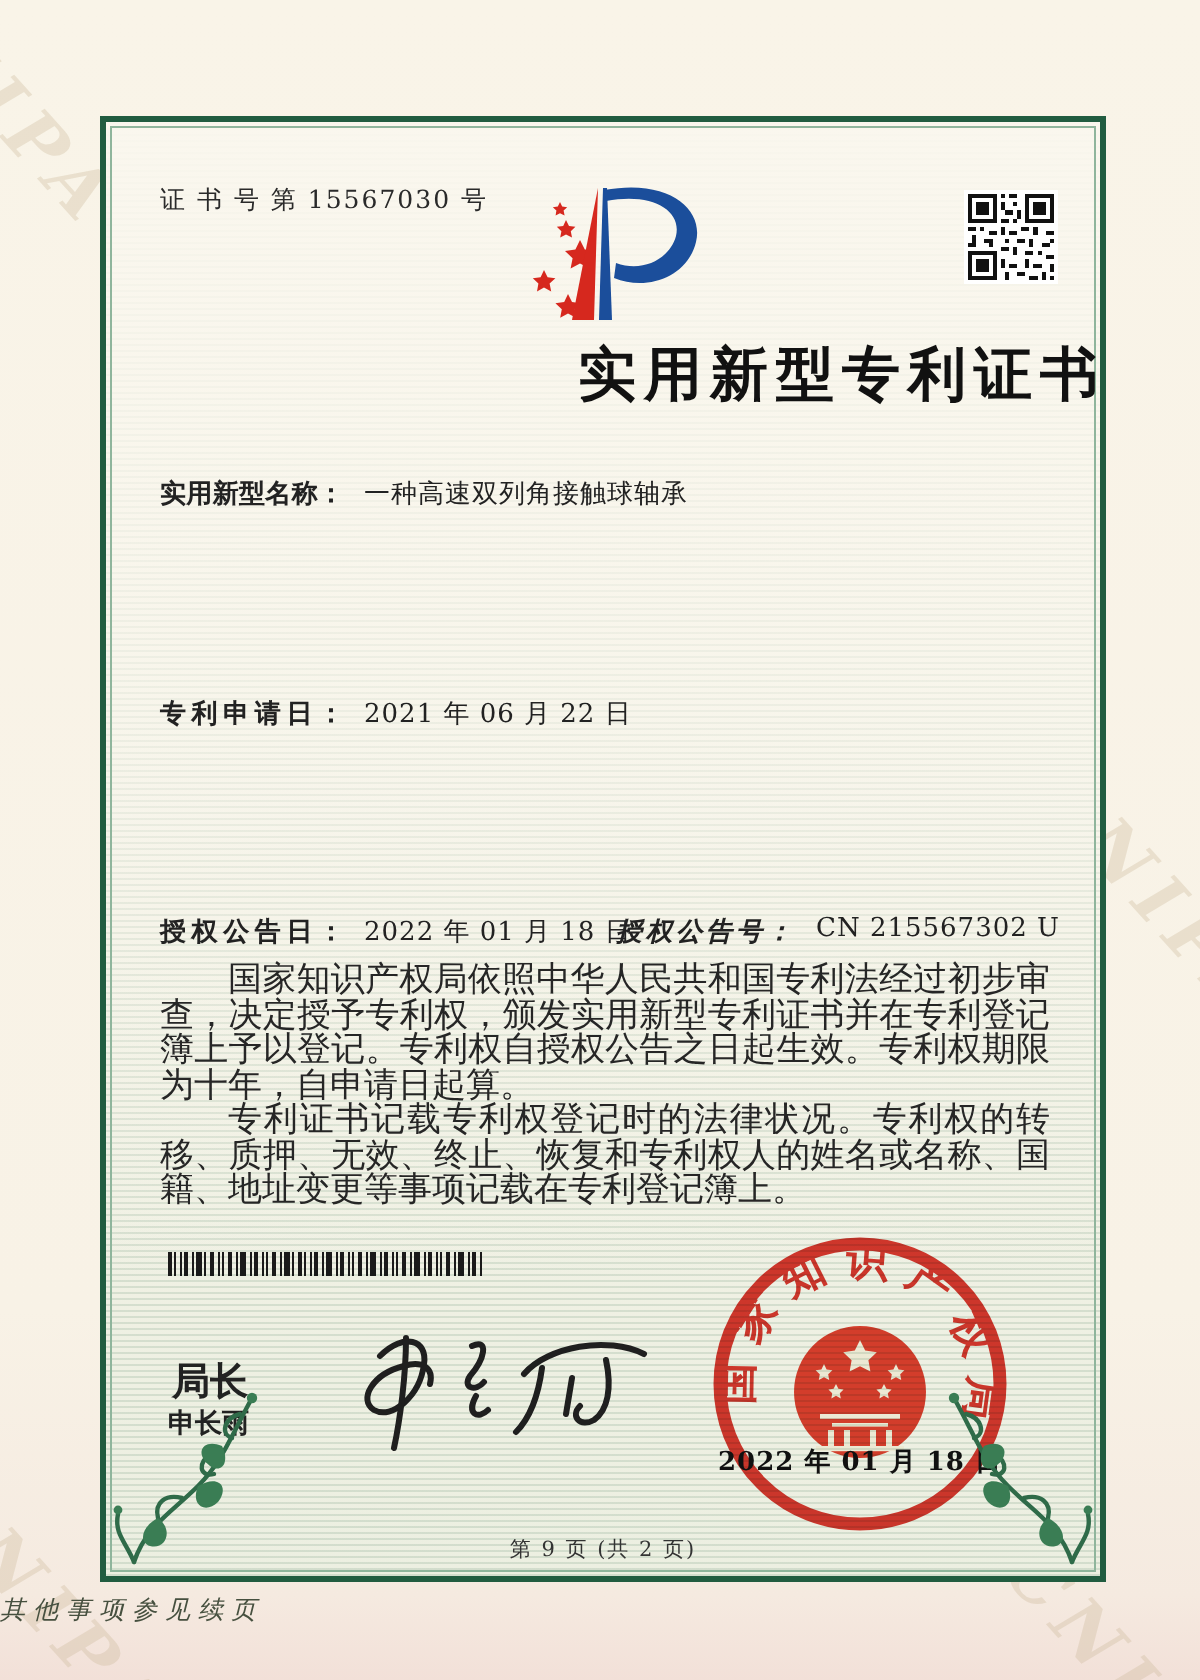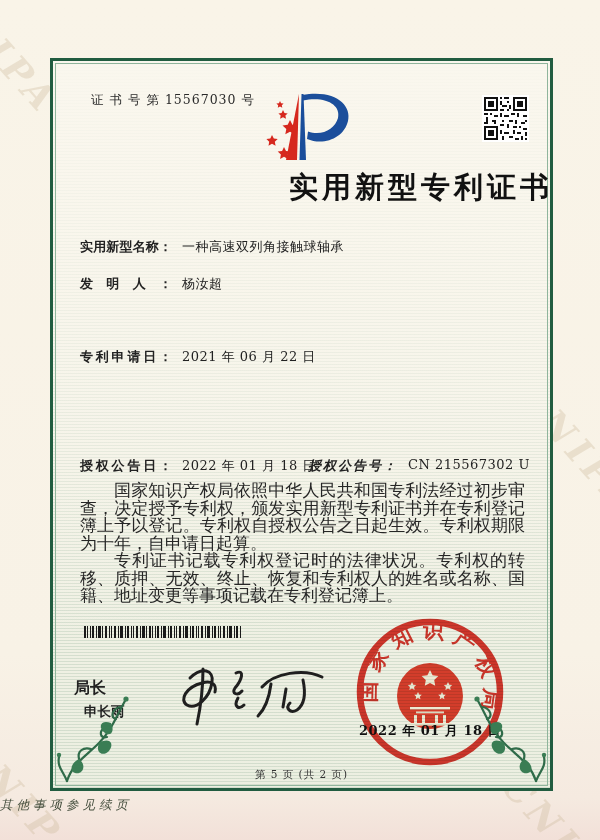--- a/index.html
+++ b/index.html
@@ -18,21 +18,21 @@
   .frame{position:absolute; left:50px; top:58px; width:503px; height:733px;}
   .frame-bg{
     position:absolute; inset:0;
     background:
       linear-gradient(180deg, rgba(250,247,238,0.95) 0%, rgba(250,247,238,0.55) 45%, rgba(250,247,238,0) 80%),
       repeating-linear-gradient(0deg, rgba(120,158,132,0.22) 0px, rgba(120,158,132,0.22) 1px, transparent 1px, transparent 3px),
       linear-gradient(180deg,#f9f5ea 0%,#f3f2e6 55%,#ecefe1 100%);
   }
   .frame-border-outer{position:absolute; inset:0; border:3px solid #215c40;}
   .frame-border-inner{position:absolute; inset:5px; border:1px solid #8fb59c;}
-  .cert-no{position:absolute; left:41px; top:34px; font-size:12.5px; letter-spacing:1px; color:#2a2a2a;}
+  .cert-no{position:absolute; left:30px; top:34px; font-size:12.5px; letter-spacing:1px; color:#2a2a2a;}
   .logo{position:absolute; left:203px; top:30px; width:110px; height:85px;}
   .qr{position:absolute; left:432px; top:37px; width:47px; height:47px;}
   .title{
     position:absolute; left:0; right:0; top:110px; text-align:right;
     font-size:29px; font-weight:bold; letter-spacing:4px; color:#111;
   }
   .field-row{position:absolute; left:30px; right:12px; height:22px; font-size:13px;}
   .flabel{
     display:inline-block; width:92px; text-align:justify; text-align-last:justify;
     font-weight:600; color:#222; vertical-align:top;
@@ -40,21 +40,21 @@
   .fvalue{margin-left:10px; color:#222; letter-spacing:0.5px;}
   .grant-pub{position:absolute; left:228px; top:0; white-space:nowrap;}
   .grant-pub .flabel{width:auto; letter-spacing:2px; text-align-last:auto;font-style:italic;}
   .body-text{
     position:absolute; left:30px; right:28px; top:424px;
     font-size:17px; line-height:17.5px; text-align:justify;
     color:#262626;
   }
   .body-text p{margin:0; text-indent:2em;}
   .barcode{position:absolute; left:34px; top:568px; width:158px; height:12px;}
-  .sig-title{position:absolute; left:24px; top:620px; font-family:Liberation Sans, sans-serif; font-weight:600; font-size:16px; color:#222;}
+  .sig-title{position:absolute; left:36px; top:620px; font-family:Liberation Sans, sans-serif; font-weight:600; font-size:19px; color:#222;}
   .sig-name{position:absolute; left:34px; top:645px; font-family:"Liberation Sans",sans-serif; font-weight:600; font-size:13.5px; color:#222;}
   .signature{position:absolute; left:120px; top:600px; width:170px; height:75px;}
   .seal{position:absolute; left:300px; top:554px; width:160px; height:160px; opacity:0.92; mix-blend-mode:multiply;}
   .seal-date{
     position:absolute; left:300px; top:664px; width:160px; text-align:center;
     font-size:13px; letter-spacing:0.5px; color:#111; font-weight:600;
   }
   .page-num{position:absolute; left:0; right:0; top:710px; text-align:center; font-size:10.5px; letter-spacing:1px; color:#333;}
   .flourish{position:absolute; bottom:5px; width:78px; height:92px;}
   .flourish.fl-left{left:4px;}
@@ -115,23 +115,20 @@
                  M18,28h4v2h-4z M24,28h2v4h-2z M30,30h4v2h-4z M36,30h2v2h-2z M40,32h4v2h-4z
                  M18,34h2v4h-2z M22,36h4v2h-4z M30,34h2v4h-2z M34,36h4v2h-4z M42,36h2v4h-2z
                  M20,40h2v4h-2z M26,40h4v2h-4z M32,42h4v2h-4z M38,40h2v4h-2z M42,42h2v2h-2z"></path>
       </g>
     </svg>
 
     <div class="title">实用新型专利证书</div>
 
     <div class="field-row" style="top:180px">
       <span class="flabel">实用新型名称：</span><span class="fvalue">一种高速双列角接触球轴承</span>
-    </div>
-    <div class="field-row" style="top:216.5px">
-      <span class="flabel">发明人：</span><span class="fvalue">杨汝超</span>
     </div>
     <div class="field-row" style="top:289.5px">
       <span class="flabel">专利申请日：</span><span class="fvalue">2021 年 06 月 22 日</span>
     </div>
     <div class="field-row" style="top:399px">
       <span class="flabel">授权公告日：</span><span class="fvalue">2022 年 01 月 18 日</span>
       <span class="grant-pub">
         <span class="flabel">授权公告号：</span><span class="fvalue">CN 215567302 U</span>
       </span>
     </div>
@@ -182,21 +179,21 @@
           <rect x="64" y="103" width="3" height="8"></rect>
           <rect x="72" y="103" width="3" height="8"></rect>
           <rect x="85" y="103" width="3" height="8"></rect>
           <rect x="93" y="103" width="3" height="8"></rect>
           <rect x="58" y="111" width="44" height="2.6"></rect>
         </g>
       </g>
     </svg>
     <div class="seal-date">2022 年 01 月 18 日</div>
 
-    <div class="page-num">第 5 页  (共 2 页)</div>
+    <div class="page-num">第 9 页  (共 2 页)</div>
 
     <svg class="flourish fl-left" viewBox="0 0 78 92">
       <g stroke="#2f6b49" fill="none" stroke-width="2.2" stroke-linecap="round">
         <path d="M72,5 C61,25 57,37 45,49 C31,63 19,69 13,87"></path>
         <path d="M66,13 C58,15 56,23 62,25"></path>
         <path d="M37,55 C29,53 23,57 25,65"></path>
         <path d="M13,87 C9,77 3,73 5,63"></path>
         <path d="M52,33 C44,37 46,45 53,43"></path>
       </g>
       <g fill="#3a7d54">

